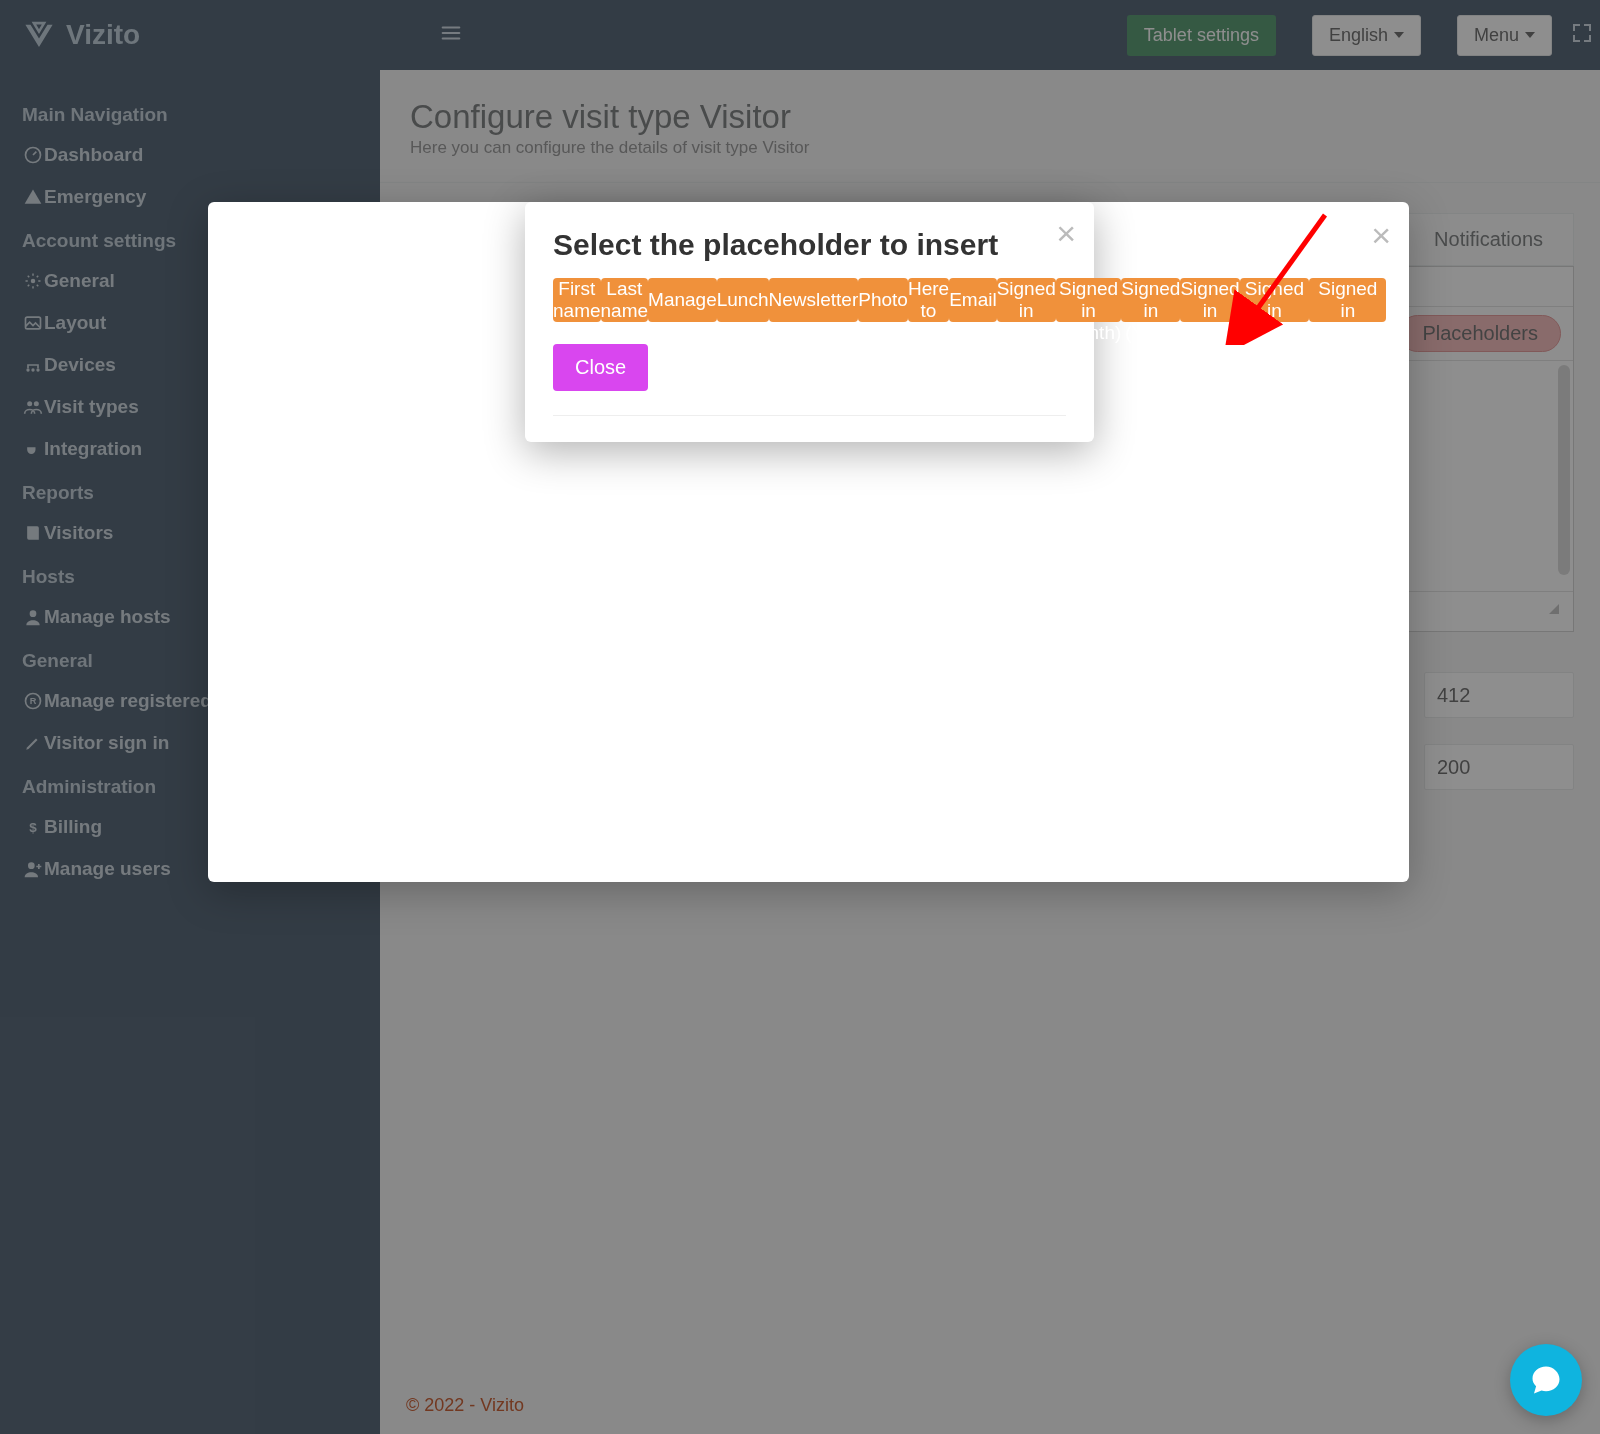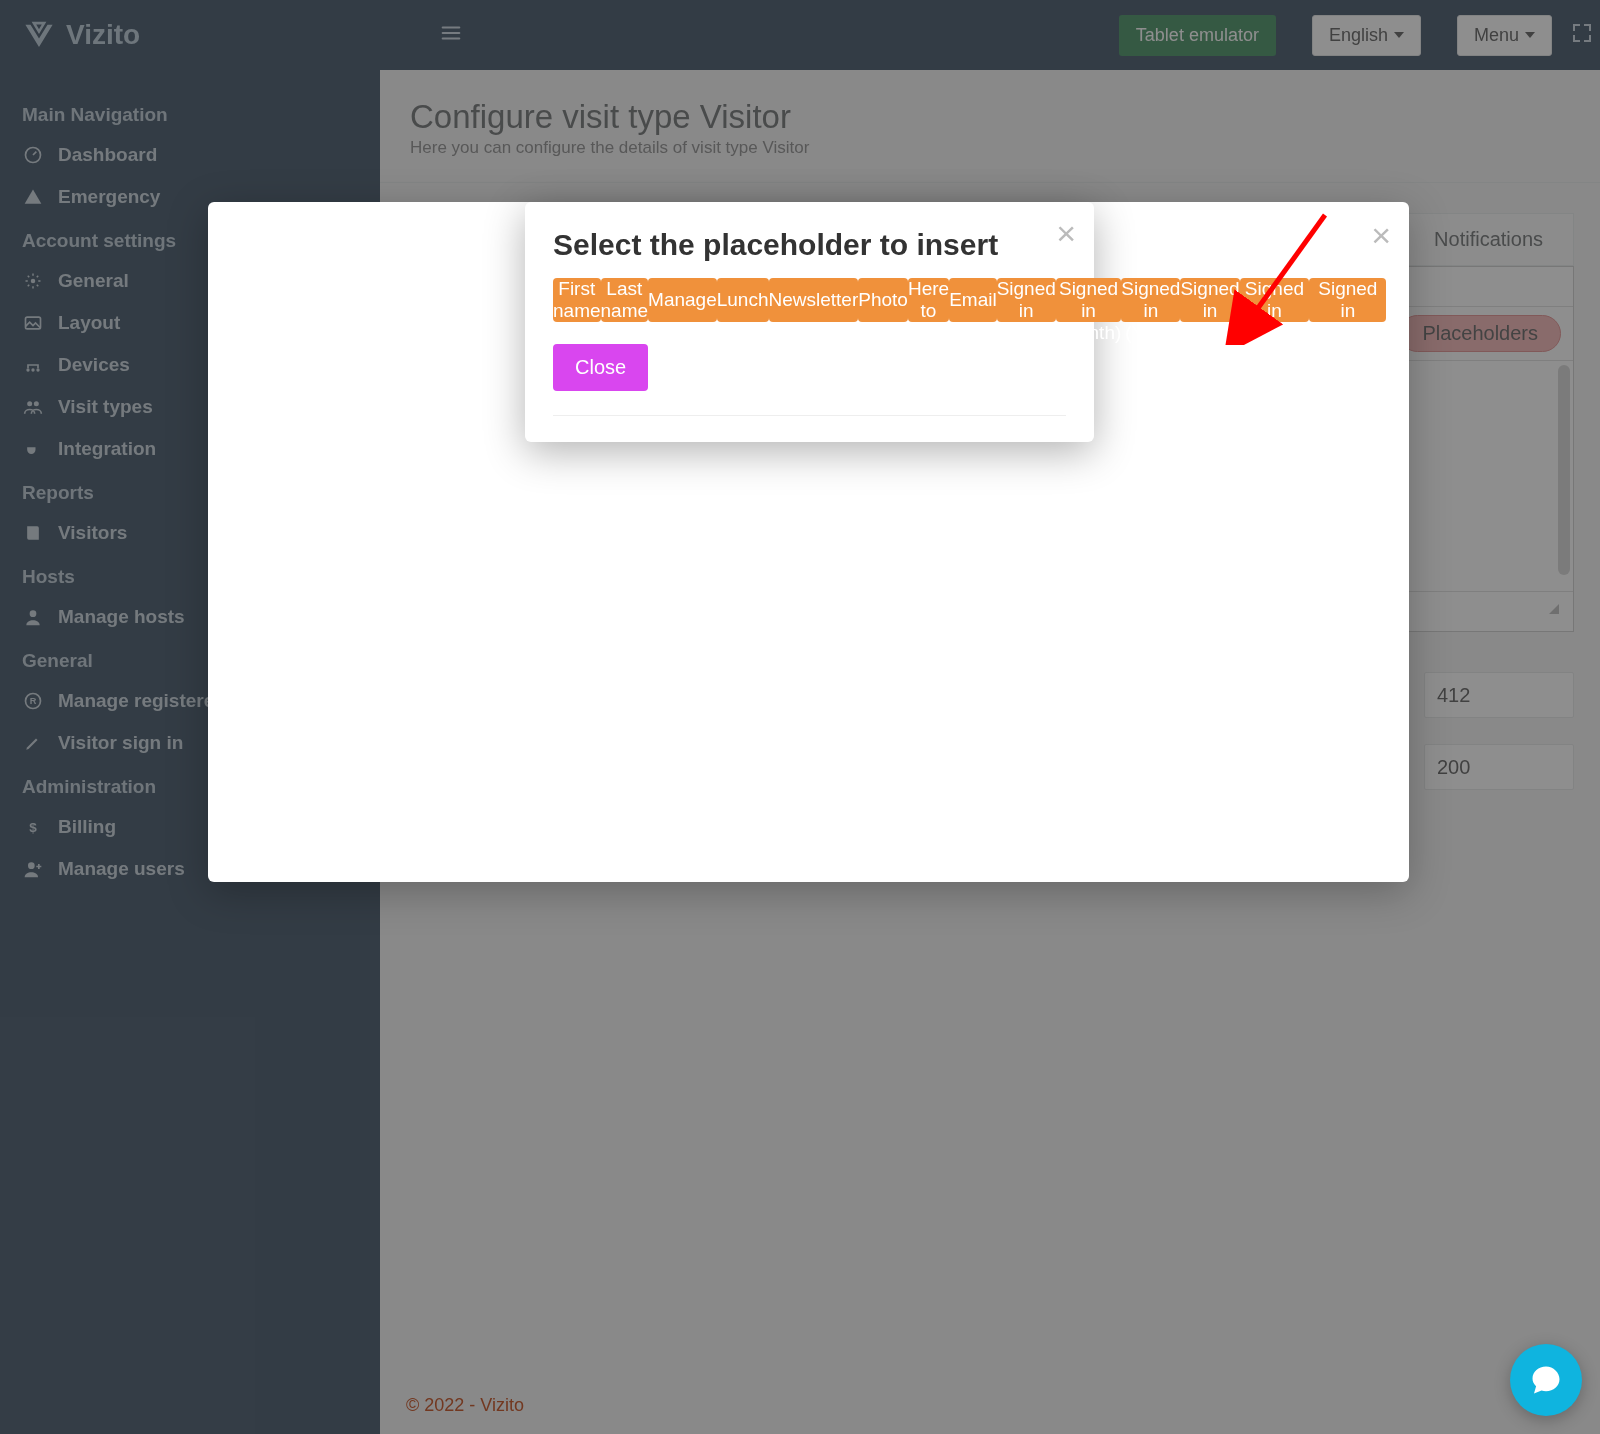--- a/index.html
+++ b/index.html
@@ -13,21 +13,21 @@
   .topbar .spacer { flex: 1; }
   .btn { display: inline-flex; align-items: center; gap: 6px; padding: 9px 16px; border-radius: 3px; font-size: 18px; border: 1px solid transparent; cursor: pointer; }
   .btn-green { background: #3a8a5a; color: #fff; margin-right: 12px; }
   .btn-white { background: #fff; color: #555; border-color: #e5e6e7; margin-right: 12px; margin-left: 24px; }
   .caret-down { width: 0; height: 0; border-left: 5px solid transparent; border-right: 5px solid transparent; border-top: 6px solid currentColor; display: inline-block; }
   .expand-corner { color: #c9d6df; margin-right: 6px; margin-left: 6px; }
 
   
   .sidebar { position: absolute; top: 70px; left: 0; bottom: 0; width: 380px; background: #364a5e; color: #a7b1c2; padding-top: 22px; }
   .side-heading { font-weight: 700; font-size: 19px; color: #bac8d3; padding: 12px 22px 8px; }
-  .side-item { display: flex; align-items: center; gap: 14px; padding: 10px 22px; font-weight: 600; font-size: 19px; color: #c8d3dc; cursor: pointer; }
+  .side-item { display: flex; align-items: center; padding: 10px 22px; font-weight: 600; font-size: 19px; color: #c8d3dc; cursor: pointer; }
   .side-item .icon { width: 22px; height: 22px; flex: 0 0 22px; display: inline-flex; align-items: center; justify-content: center; color: #c8d3dc; }
 
   
   .main { position: absolute; top: 70px; left: 380px; right: 0; bottom: 0; background: #f3f3f4; }
   .page-heading { padding: 28px 30px 10px; }
   .page-heading h2 { font-size: 33px; font-weight: 400; color: #676a6c; }
   .page-heading .sub { font-size: 17px; color: #888; margin-top: 2px; }
   .border-b { border-bottom: 1px solid #e7eaec; margin: 14px 0 0; }
 
   .tabs-row { display: flex; background: #fafafa; border: 1px solid #e7eaec; margin: 0 26px; }
@@ -91,21 +91,21 @@
     </svg>
     <span>Vizito</span>
   </div>
   <div class="hamburger">
     <svg width="22" height="22" viewBox="0 0 24 24">
         <path d="M3 6h18M3 12h18M3 18h18" stroke="#c9d6df" stroke-width="2.4" stroke-linecap="round"></path>
       </svg>
   </div>
   <div class="spacer"></div>
   <button class="btn btn-green">
-      <span>Tablet emulator</span>
+      <span>Tablet settings</span>
     </button>
   <button class="btn btn-white">
       <span>English</span>
       <span class="caret-down"></span>
     </button>
   <button class="btn btn-white">
       <span>Menu</span>
       <span class="caret-down"></span>
     </button>
   <div class="expand-corner">

